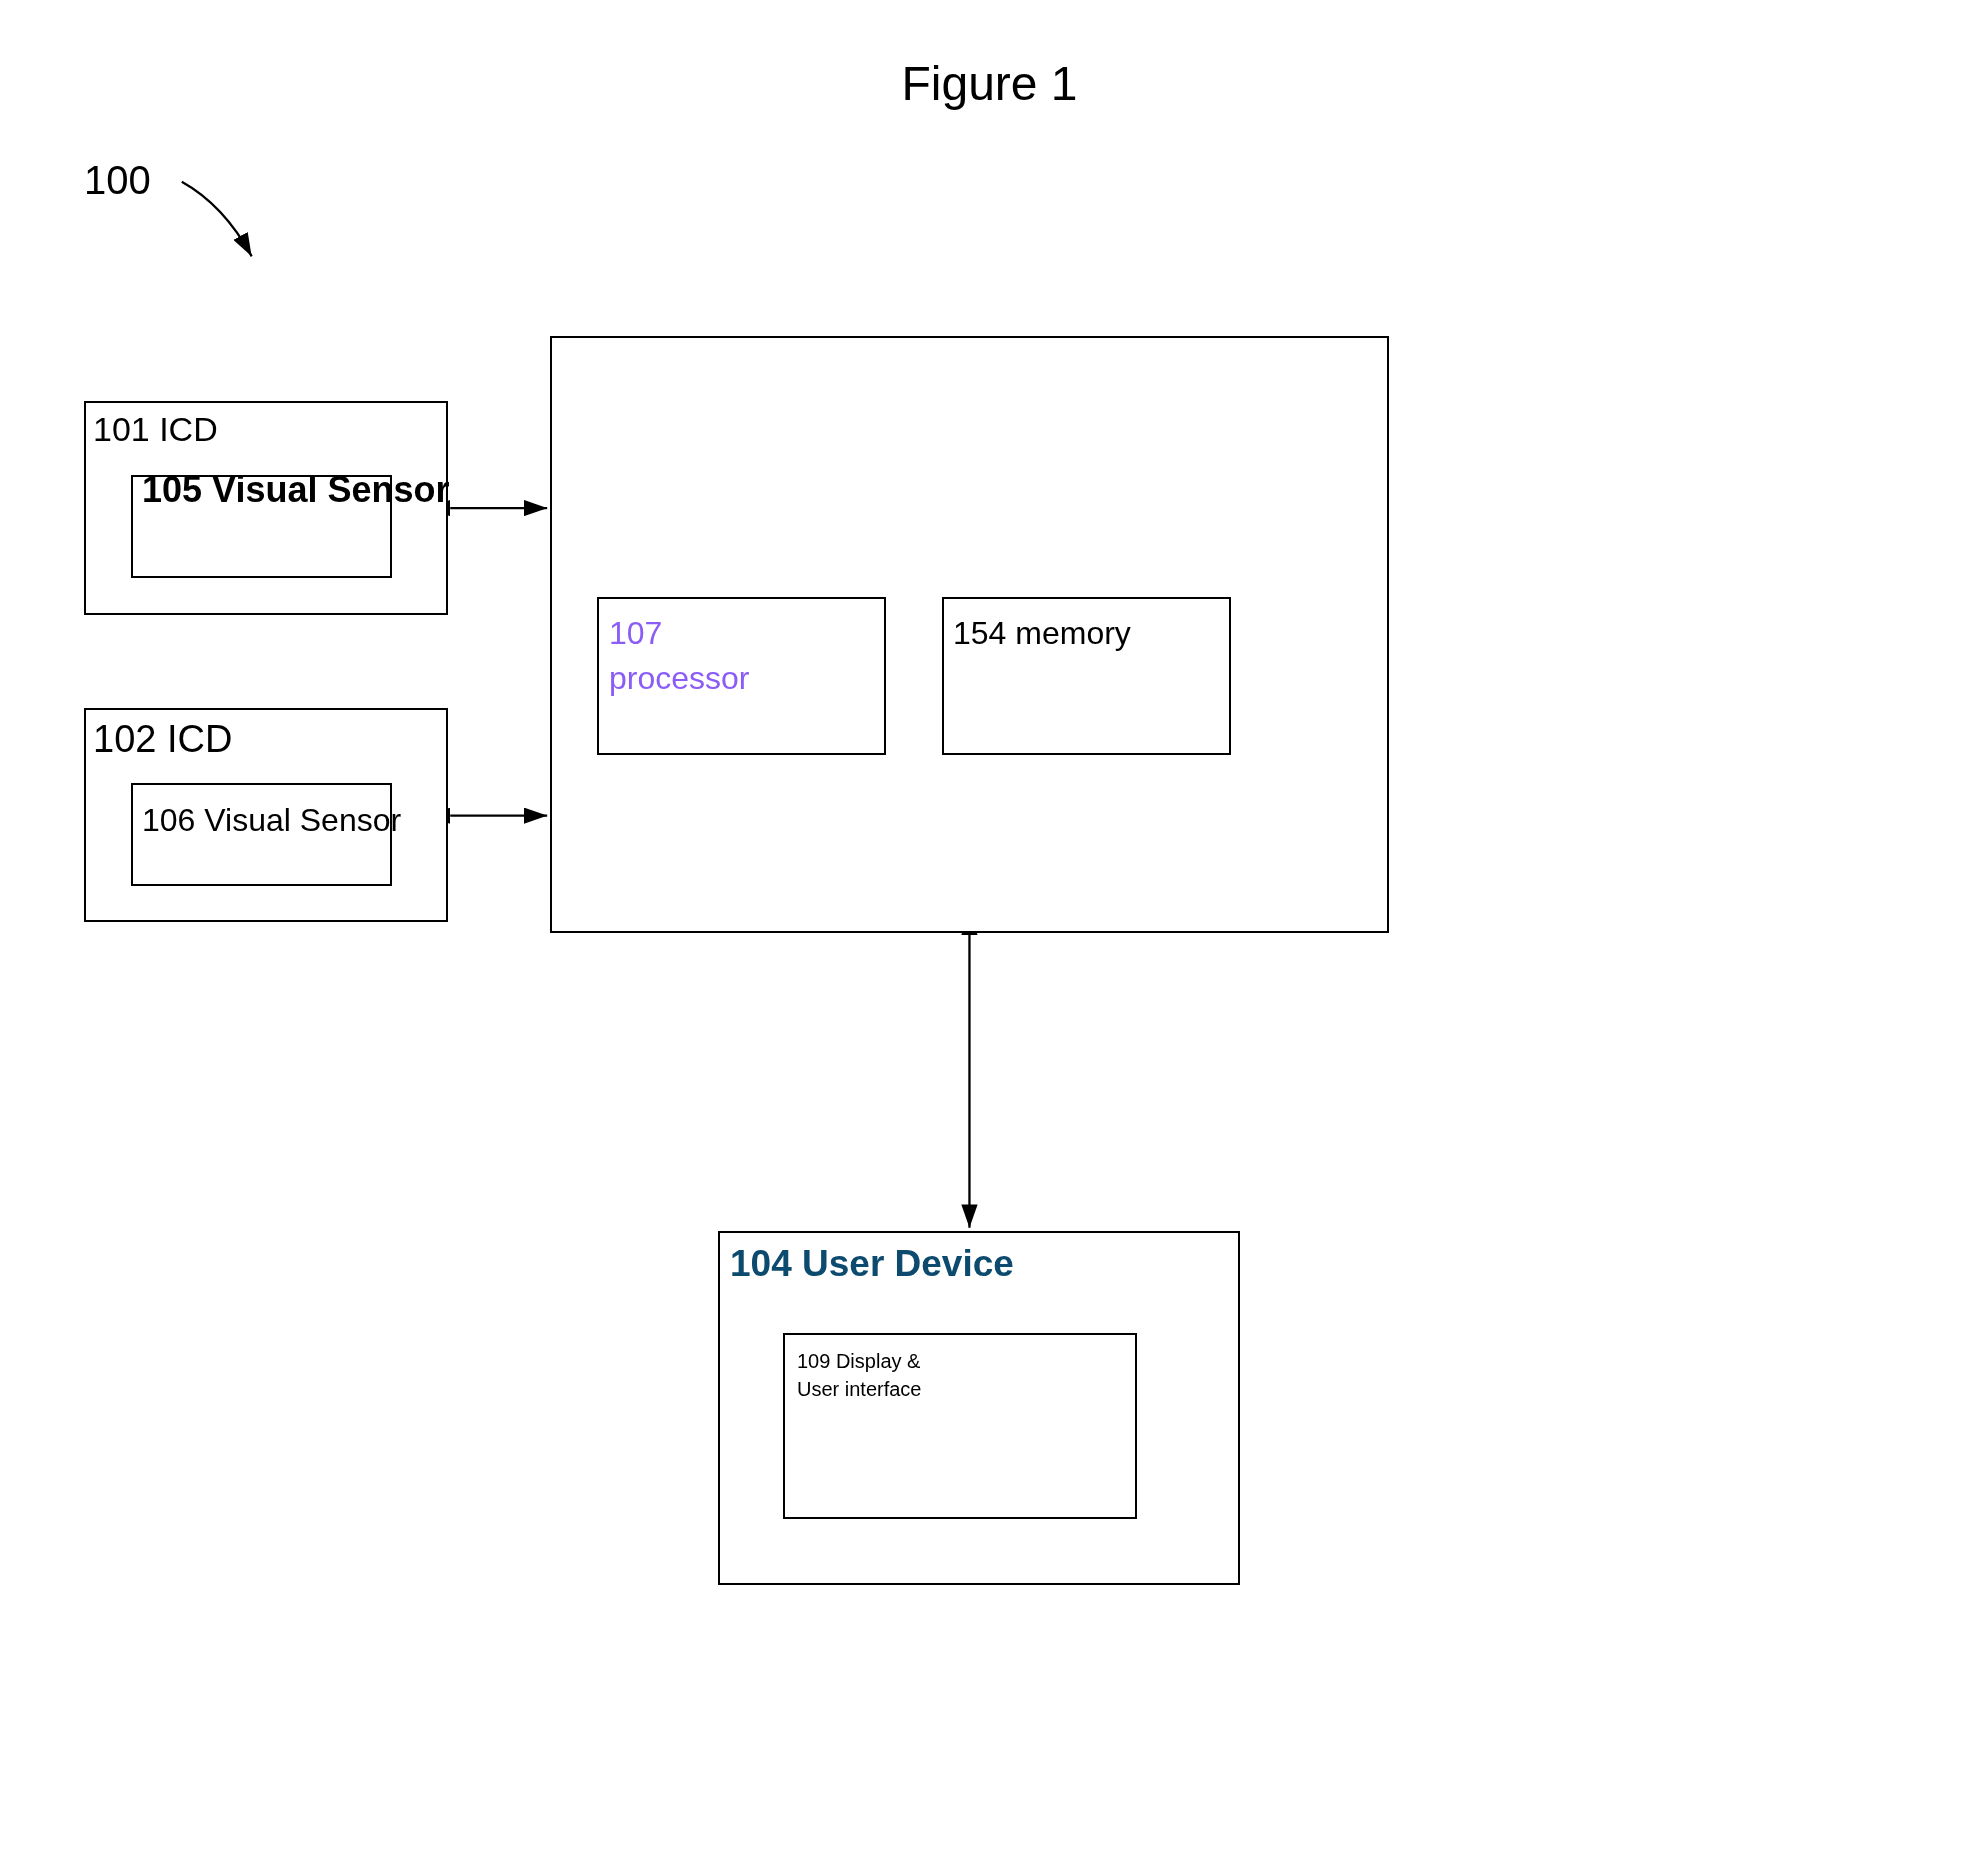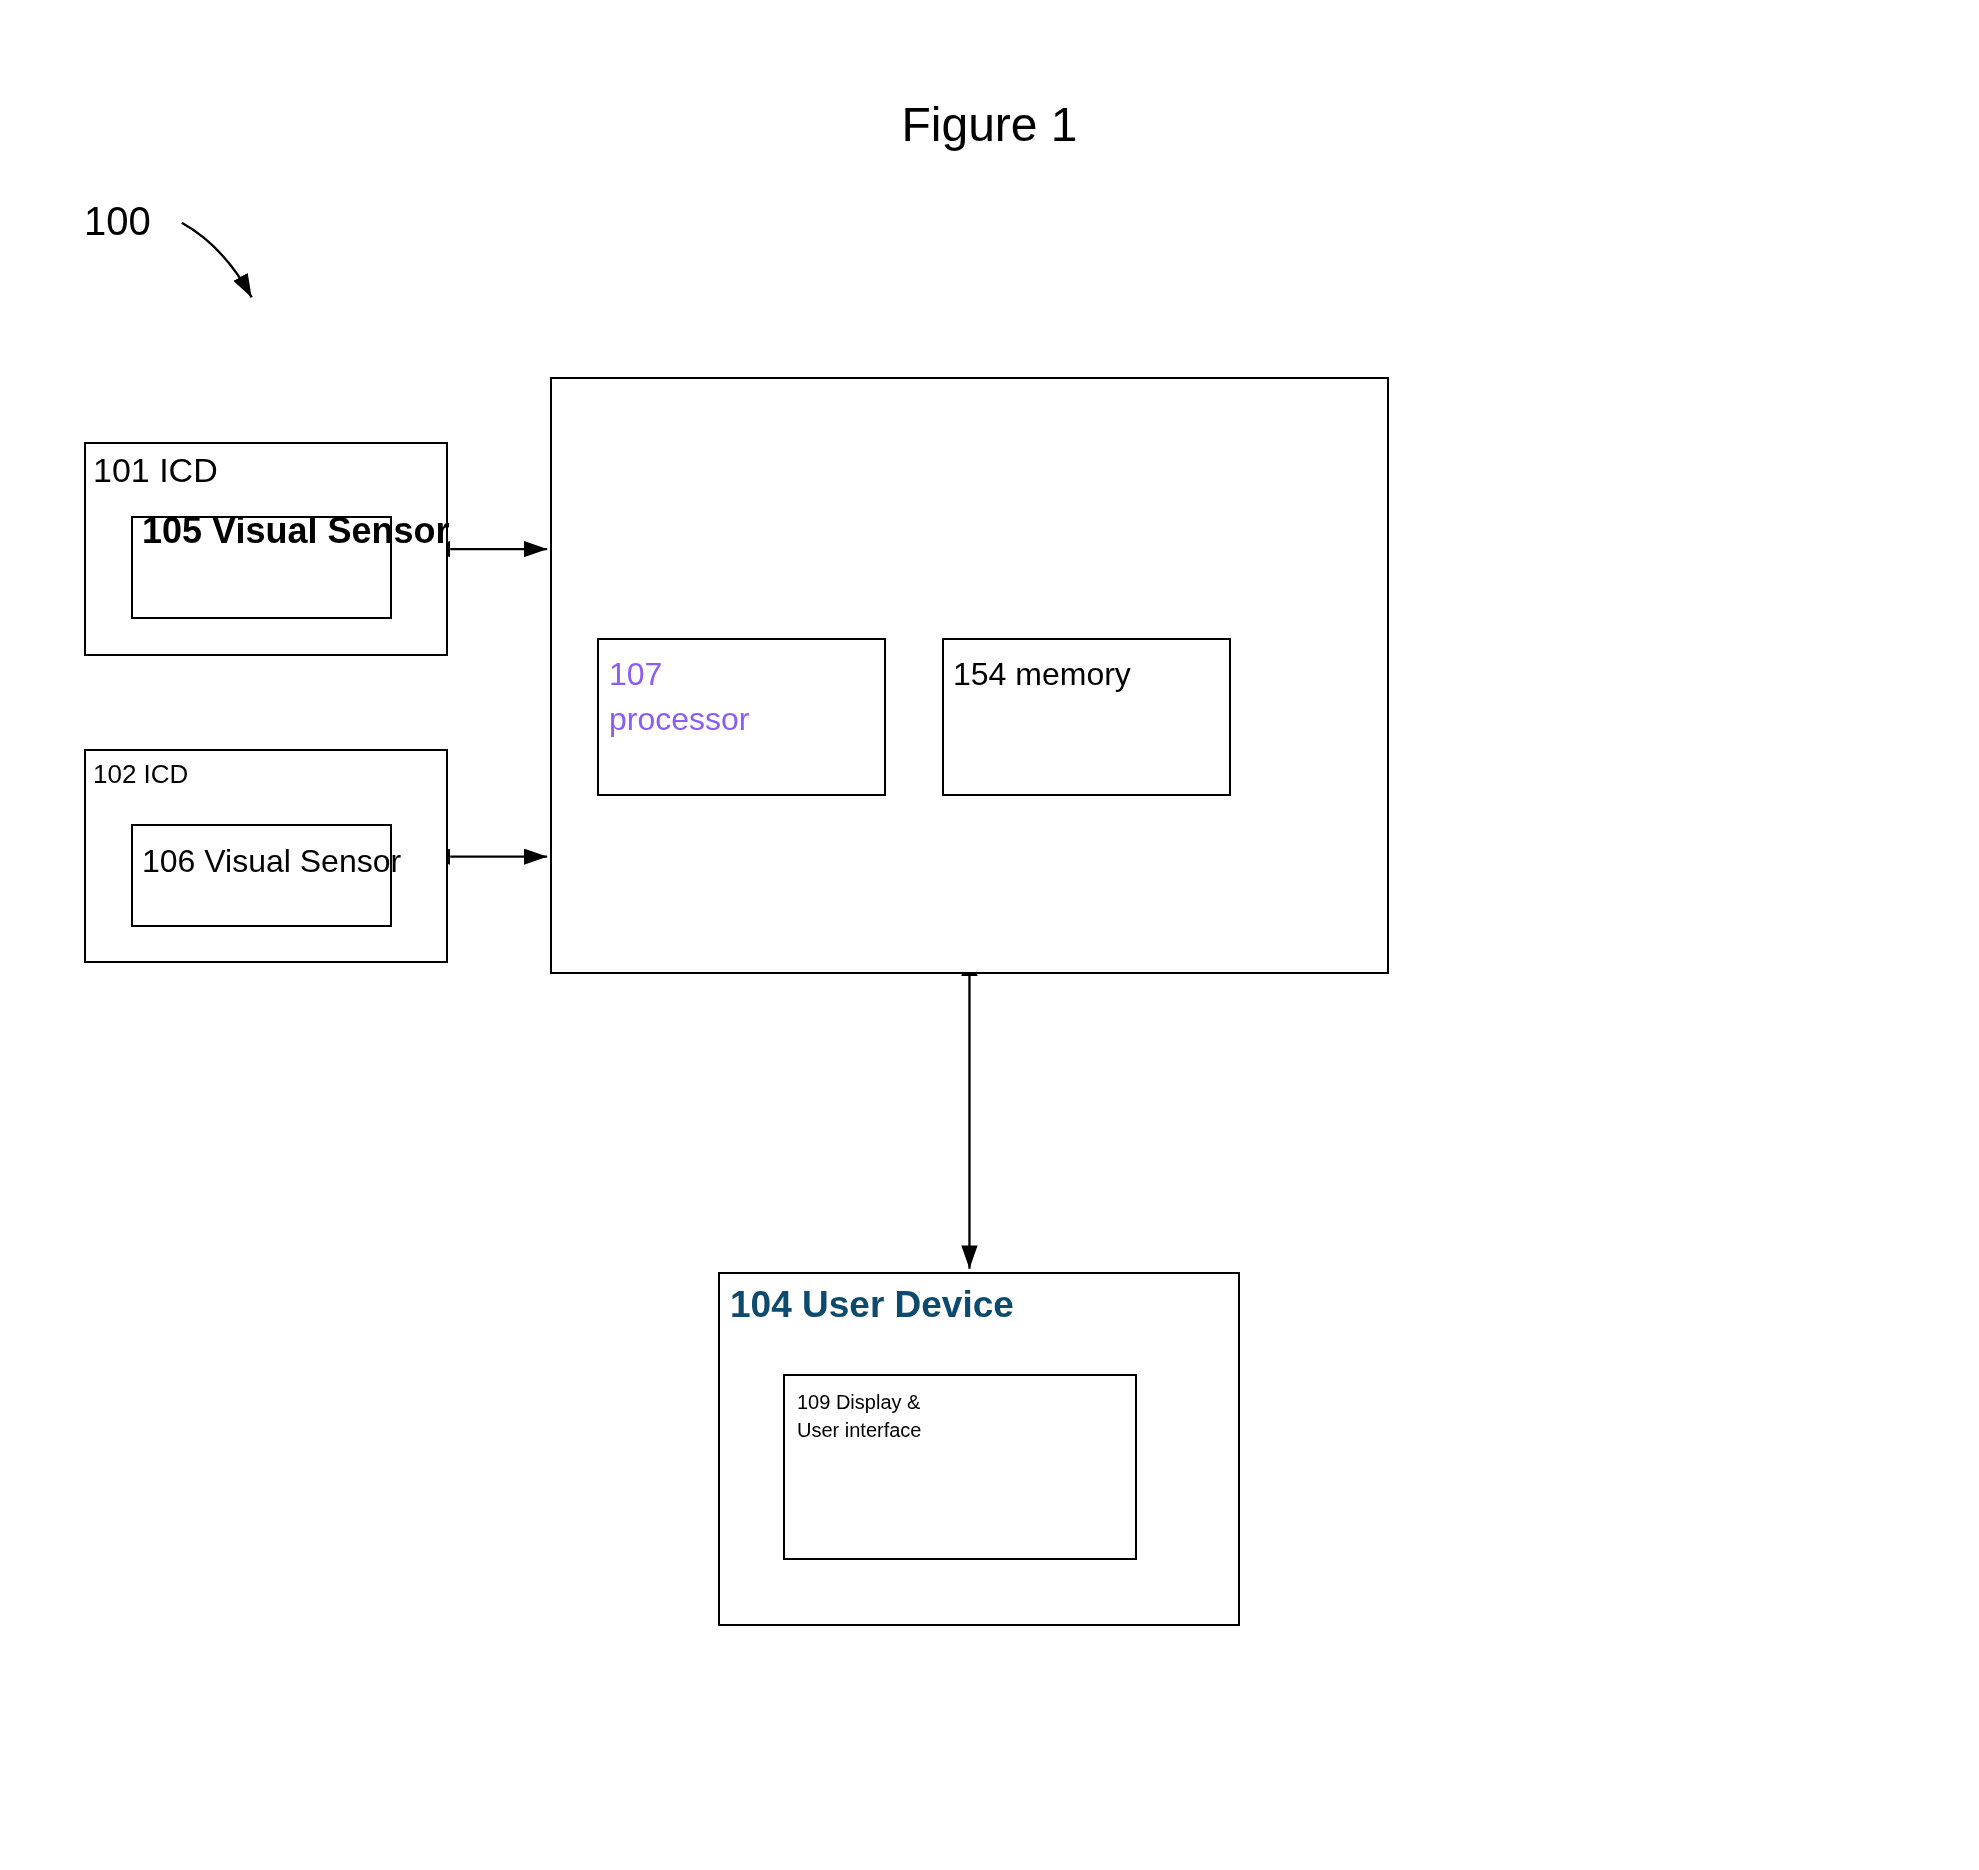--- a/index.html
+++ b/index.html
@@ -11,21 +11,20 @@
       position: relative;
       overflow: hidden;
     }
 
     .diagram-container {
       position: absolute;
       top: 0;
       left: 0;
       width: 1979px;
       height: 1490px;
-      margin-top: 41px;
     }
 
     .figure-title {
       position: absolute;
       top: 56px;
       left: 50%;
       transform: translateX(-50%);
       font-size: 48px;
       font-weight: normal;
       color: #000;
@@ -137,21 +136,21 @@
     .label-105 {
       top: 469px;
       left: 142px;
       font-size: 36px;
       font-weight: bold;
     }
 
     .label-102 {
       top: 718px;
       left: 93px;
-      font-size: 26px;
+      font-size: 38px;
     }
 
     .label-106 {
       top: 802px;
       left: 142px;
       font-size: 32px;
     }
 
     
     .arrows-svg {

